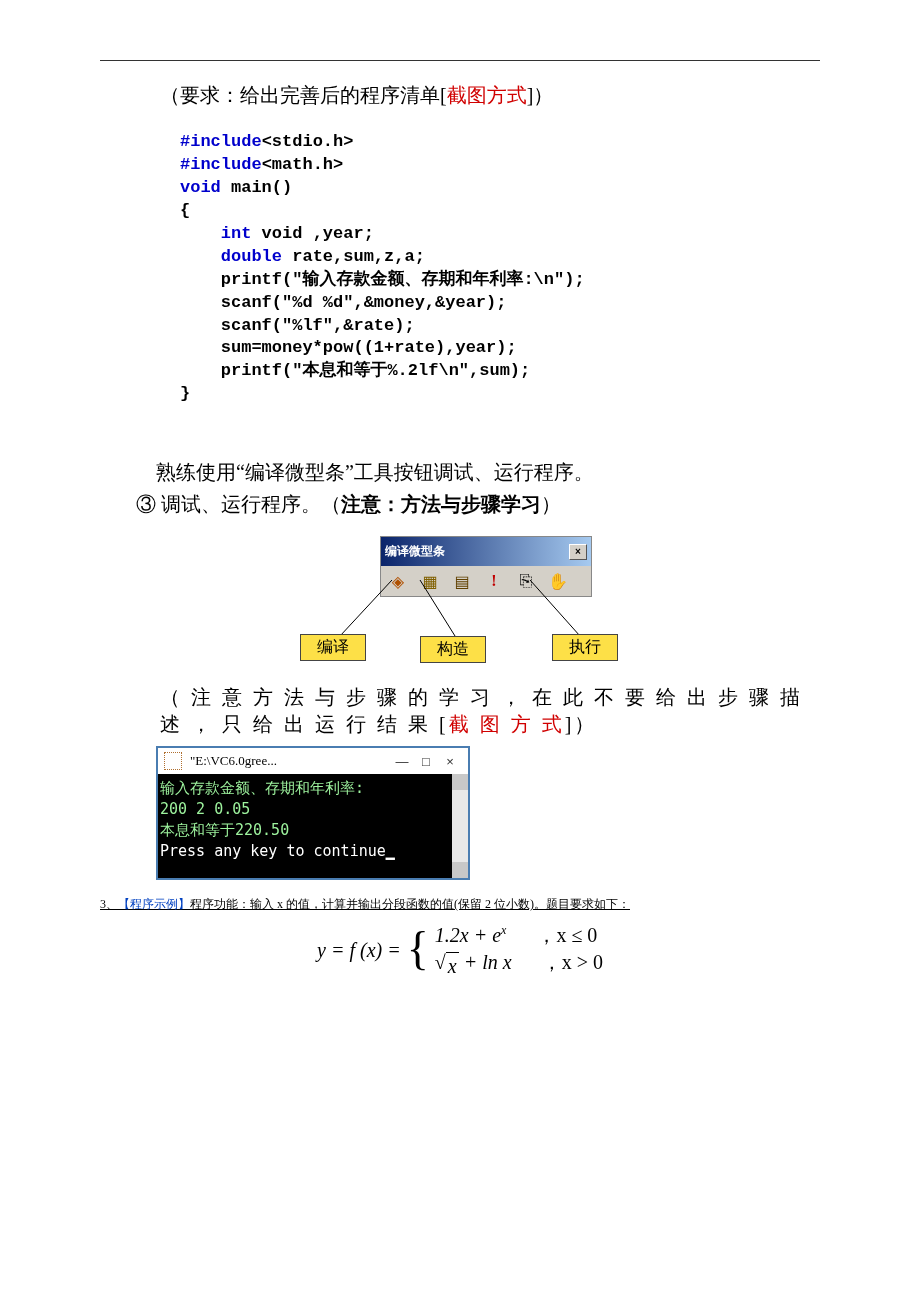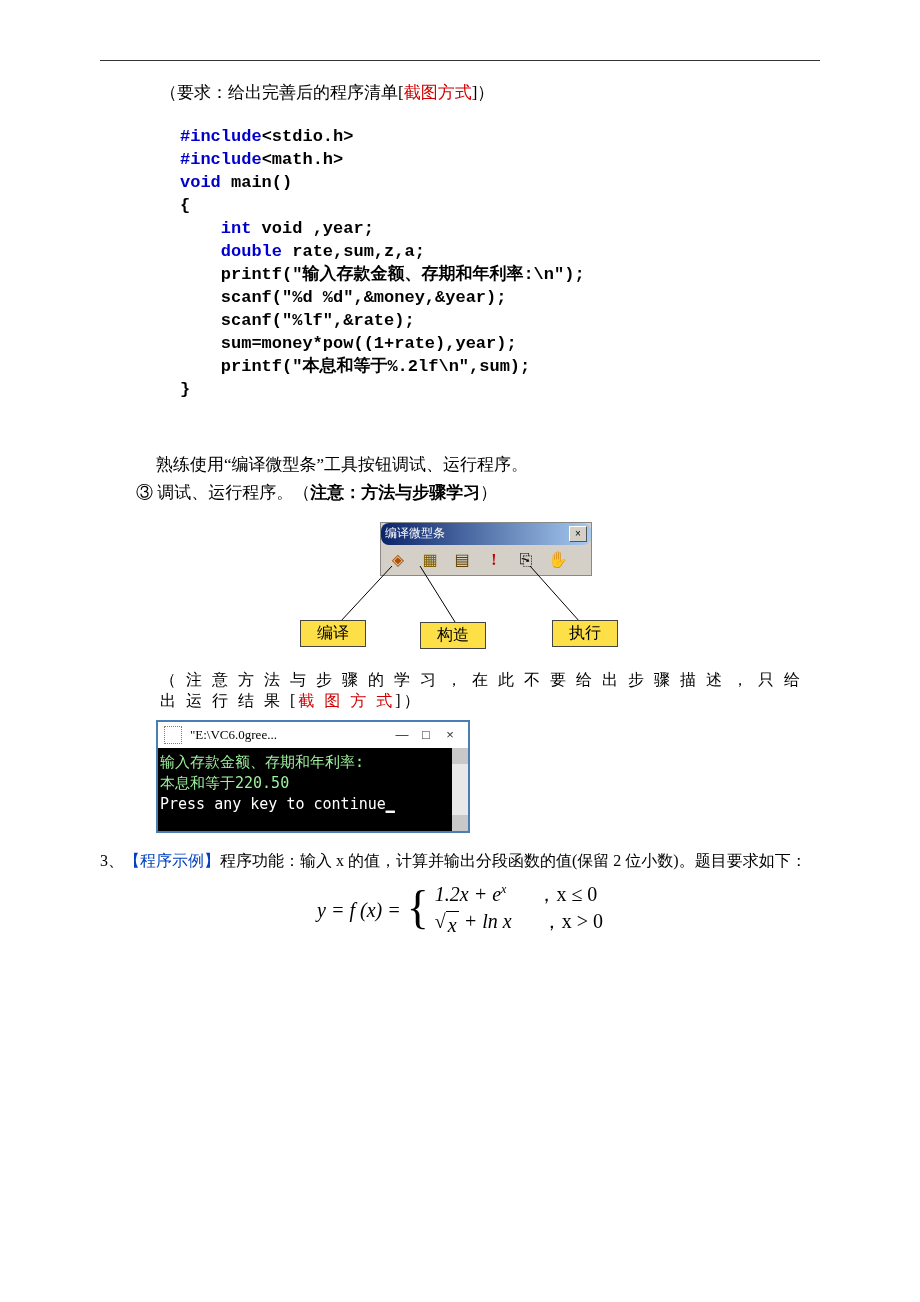--- a/index.html
+++ b/index.html
@@ -15,21 +15,21 @@
     box-sizing: border-box;
     padding: 60px 100px 60px 100px;
     position: relative;
   }
   .hr-top {
     border-top: 1px solid #333;
     margin: 0 0 18px 0;
   }
   .indent1 { margin-left: 60px; }
   .indent2 { margin-left: 36px; }
-  .line { font-size: 17px; line-height: 1.6; }
+  .line { font-size: 20px; line-height: 1.6; }
 
   
   .code-block {
     margin: 20px 0 20px 80px;
     font-family: "Consolas", "Courier New", monospace;
     font-size: 17px;
     line-height: 1.35;
     white-space: pre;
     font-weight: bold;
     color: #000;
@@ -56,25 +56,24 @@
     width: 210px;
     background: #d4d0c8;
     border: 1px solid #888;
   }
   .toolbar-title {
     display: flex;
     align-items: center;
     background: linear-gradient(to right, #0a246a, #a6caf0);
     color: #fff;
     font-size: 12px;
-    font-weight: normal;
-    height: 22px;
+    font-weight: bold;
+    height: 29px;
     padding: 0 4px;
     justify-content: space-between;
-    border-radius: 8px;
   }
   .toolbar-title-x {
     width: 16px; height: 14px;
     background: #d4d0c8;
     color: #000;
     border: 1px solid #fff;
     border-right-color: #555; border-bottom-color: #555;
     font-size: 10px;
     display: flex; align-items: center; justify-content: center;
     font-family: Arial, sans-serif;
@@ -99,21 +98,21 @@
   }
   .callout-svg {
     position: absolute;
     left: 0; top: 0;
     overflow: visible;
     pointer-events: none;
   }
 
   .note-line {
     margin-left: 60px;
-    font-size: 16px;
+    font-size: 20px;
     letter-spacing: 3px;
   }
 
   
   .console {
     margin: 8px 0 14px 56px;
     width: 310px;
     border: 2px solid #4a7db1;
   }
   .console-title {
@@ -157,21 +156,21 @@
   .console-scrollbar::after {
     content: "";
     position: absolute;
     left: 0; right: 0;
     height: 16px;
     background: #c8c8c8;
   }
   .console-scrollbar::before { top: 0; }
   .console-scrollbar::after  { bottom: 0; }
 
-  .para3 { font-size: 16px; line-height: 1.7; }
+  .para3 { font-size: 12px; line-height: 1.7; text-decoration: underline; }
 
   
   .equation {
     margin: 7px auto 0 auto;
     font-family: "Times New Roman", serif;
     font-style: italic;
     font-size: 20px;
     display: flex;
     justify-content: center;
     align-items: center;
@@ -268,20 +267,21 @@
       </span>
       <span style="display:flex;">
         <span class="winbtn">—</span>
         <span class="winbtn">□</span>
         <span class="winbtn">×</span>
       </span>
     </div>
     <div class="console-body">
       <div class="console-scrollbar"></div>
       <div class="cn">输入存款金额、存期和年利率:</div>
+      <div class="cn">200 2  0.05</div>
       <div class="cn">本息和等于220.50</div>
       <div><span>Press any key to continue</span><span>▁</span></div>
     </div>
   </div>
 
   <div class="para3">
     <span>3、</span><span class="blue">【程序示例】</span><span>程序功能：输入 x 的值，计算并输出分段函数的值(保留 2 位小数)。题目要求如下：</span>
   </div>
 
   <div class="equation">

